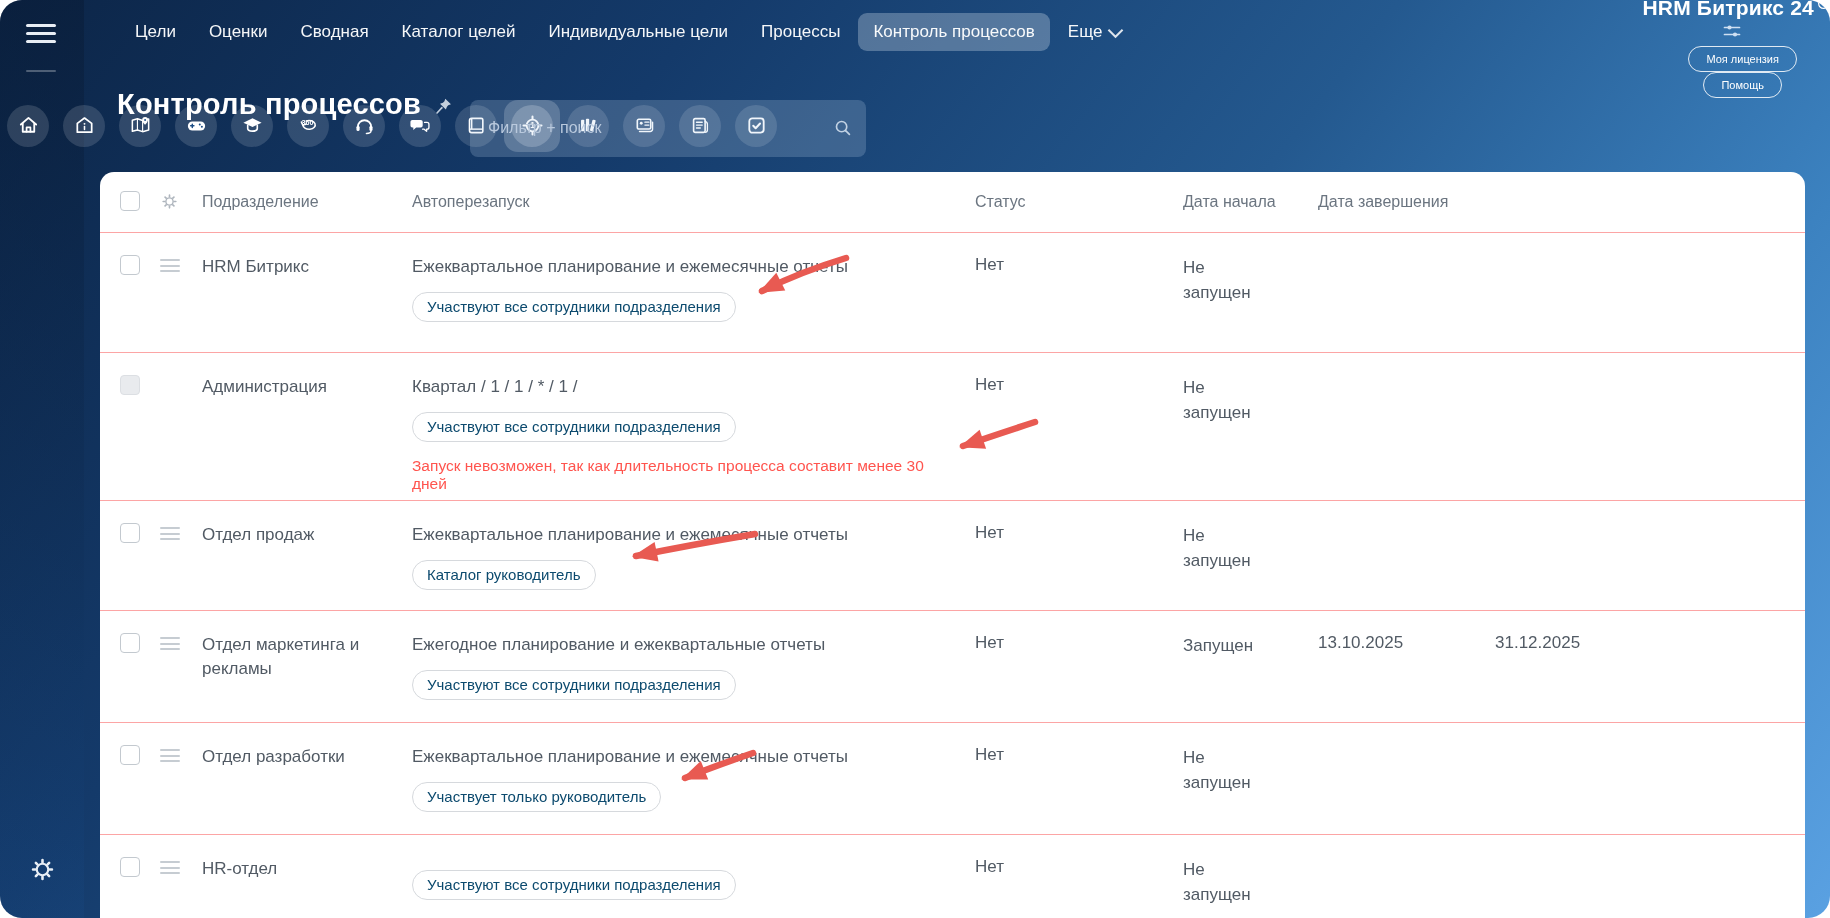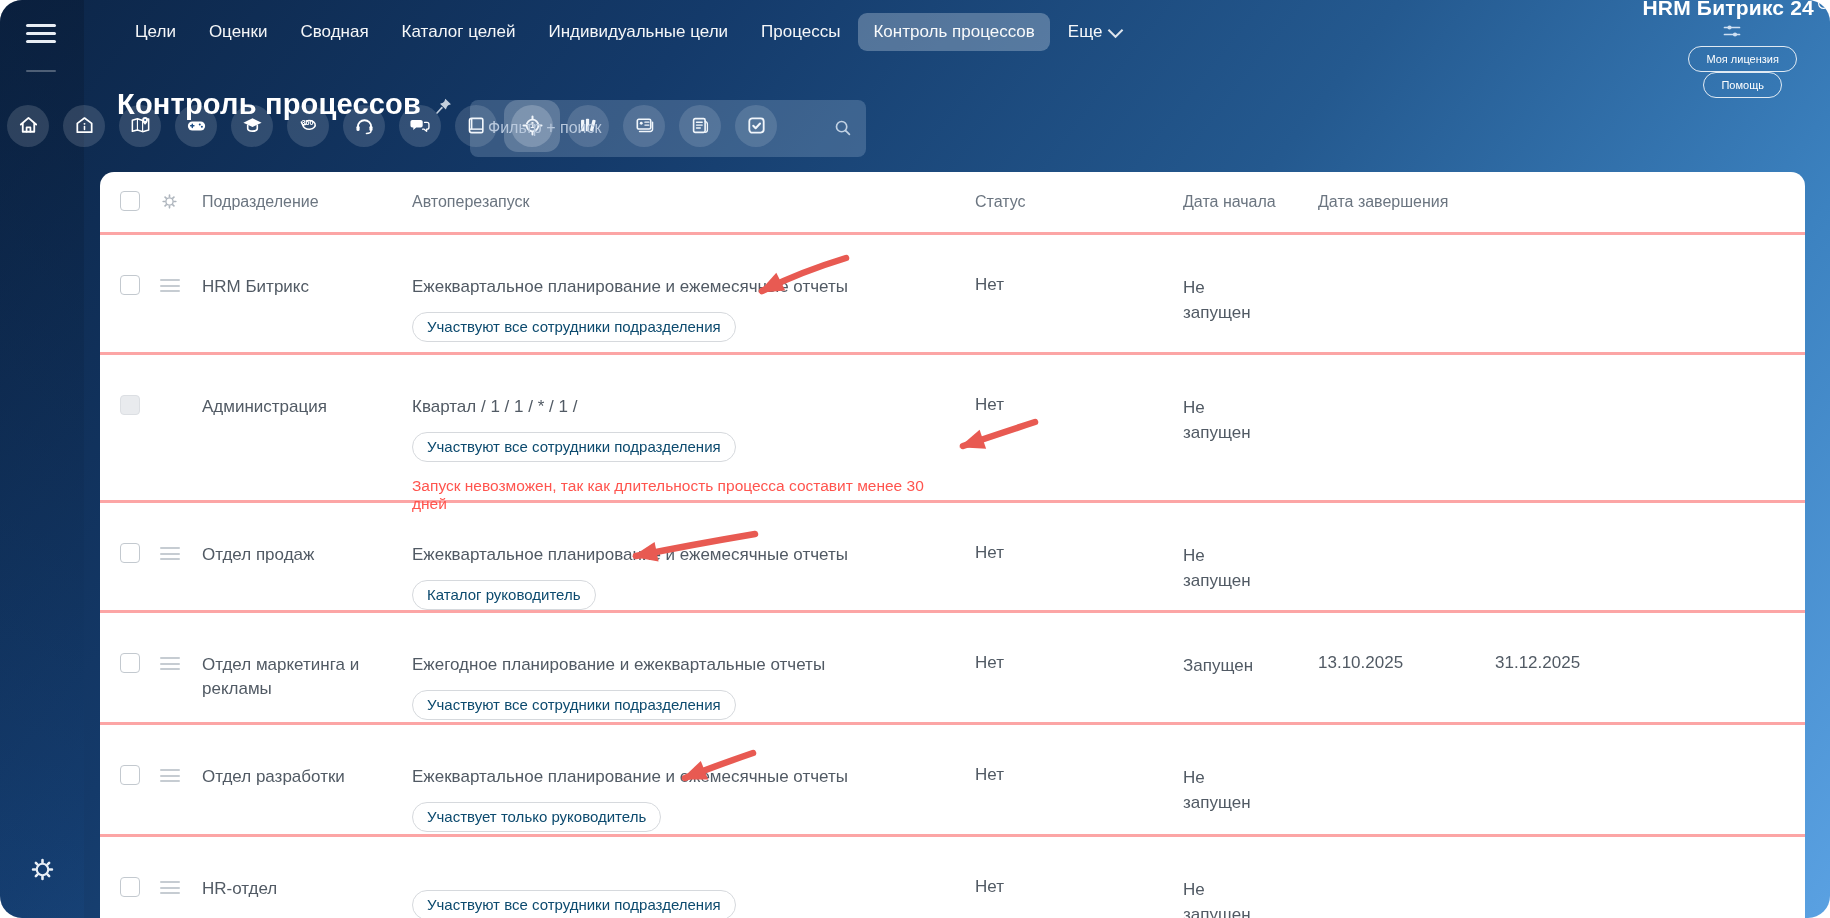--- a/index.html
+++ b/index.html
@@ -39,21 +39,21 @@
   .pin{margin-left:12px;margin-top:6px;cursor:pointer;}
   .filterbox{position:absolute;left:386px;top:36px;width:368px;height:56px;border-radius:8px;
     background:rgba(190,212,235,.22);display:flex;align-items:center;padding:0 12px 1px 16px;}
   .filterbox input{flex:1;background:transparent;border:none;outline:none;color:#eaf1f9;font-size:16px;
     font-family:"Liberation Sans","DejaVu Sans",sans-serif;}
   .filterbox input::placeholder{color:#b9c9dd;opacity:1;}
   
   .card{position:absolute;left:100px;top:172px;width:1705px;height:780px;background:#fff;border-radius:14px;overflow:hidden;}
   .grow,.ghead{display:grid;grid-template-columns:40px 42px 210px 563px 208px 135px 177px 1fr;padding:0 0 0 20px;}
   .ghead{height:60px;align-items:center;color:#6b7580;font-size:16px;}
-  .grow{border-top:3px solid #fca5a5;padding-top:40px;box-sizing:border-box;color:#515a64;font-size:17px;}
+  .grow{border-top:1px solid #fca5a5;padding-top:22px;box-sizing:border-box;color:#515a64;font-size:17px;}
   .grow:nth-child(1){height:120px;}
   .grow:nth-child(2){height:148px;}
   .grow:nth-child(3){height:110px;}
   .grow:nth-child(4){height:112px;}
   .grow:nth-child(5){height:112px;}
   .checkbox{display:inline-block;width:18px;height:18px;border:1.5px solid #c3c9cf;border-radius:4px;background:#fff;cursor:pointer;}
   .checkbox.dis{background:#e9ebee;border-color:#dcdfe3;cursor:default;}
   .ghead .checkbox{margin-top:2px;}
   .drag{display:inline-block;width:20px;padding-top:4px;cursor:grab;}
   .drag i{display:block;height:2px;background:#c6ccd2;border-radius:1px;margin-bottom:3.5px;}

